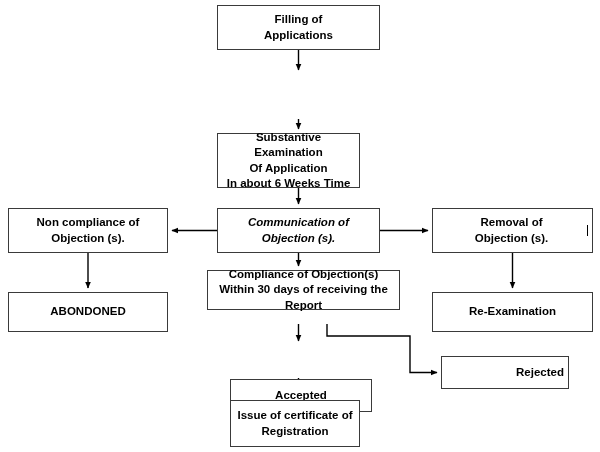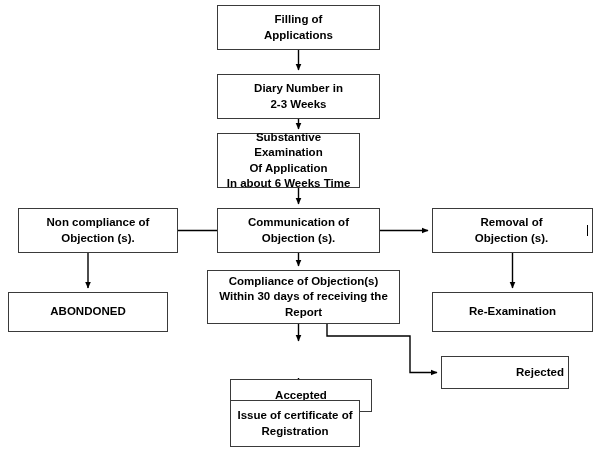--- a/index.html
+++ b/index.html
@@ -79,52 +79,48 @@
       <path d="M298.5,378 L298.5,396"></path>
       <path d="M327,324 L327,336 L410,336 L410,372.5 L437,372.5"></path>
     </g>
   </svg>
 
   <div class="node" style="left:217px; top:5px; width:163px; height:45px;">
     <span class="label">Filling of
 Applications</span>
   </div>
 
-  <div class="node" style="left:217px; top:74px; width:163px; height:45px;">
-    <span class="label">Diary Number in
-2-3 Weeks</span>
-  </div>
 
   <div class="node" style="left:217px; top:133px; width:143px; height:55px;">
     <span class="label">Substantive Examination
 Of Application
 In about 6 Weeks Time</span>
   </div>
 
-  <div class="node" style="left:217px; top:208px; width:163px; height:45px;">
+  <div class="node" style="left:217px; top:208px; width:163px; height:45px;font-style:italic;">
     <span class="label">Communication of
 Objection (s).</span>
   </div>
 
-  <div class="node" style="left:8px; top:208px; width:160px; height:45px;margin-left:10px;">
+  <div class="node" style="left:8px; top:208px; width:160px; height:45px;">
     <span class="label">Non compliance of
 Objection (s).</span>
   </div>
 
   <div class="node" style="left:432px; top:208px; width:161px; height:45px;text-align:center;">
     <span class="label">Removal of
 Objection (s).</span>
       <span class="caret"></span>
   </div>
 
   <div class="node" style="left:8px; top:292px; width:160px; height:40px;">
     <span class="label">ABONDONED</span>
   </div>
 
-  <div class="node" style="left:207px; top:270px; width:193px; height:54px;">
+  <div class="node" style="left:207px; top:270px; width:193px; height:40px;">
     <span class="label">Compliance of Objection(s)
 Within 30 days of receiving the
 Report</span>
   </div>
 
   <div class="node" style="left:432px; top:292px; width:161px; height:40px;">
     <span class="label">Re-Examination</span>
   </div>
 
   <div class="node" style="left:230px; top:345px; width:142px; height:33px;margin-top:34px;">

